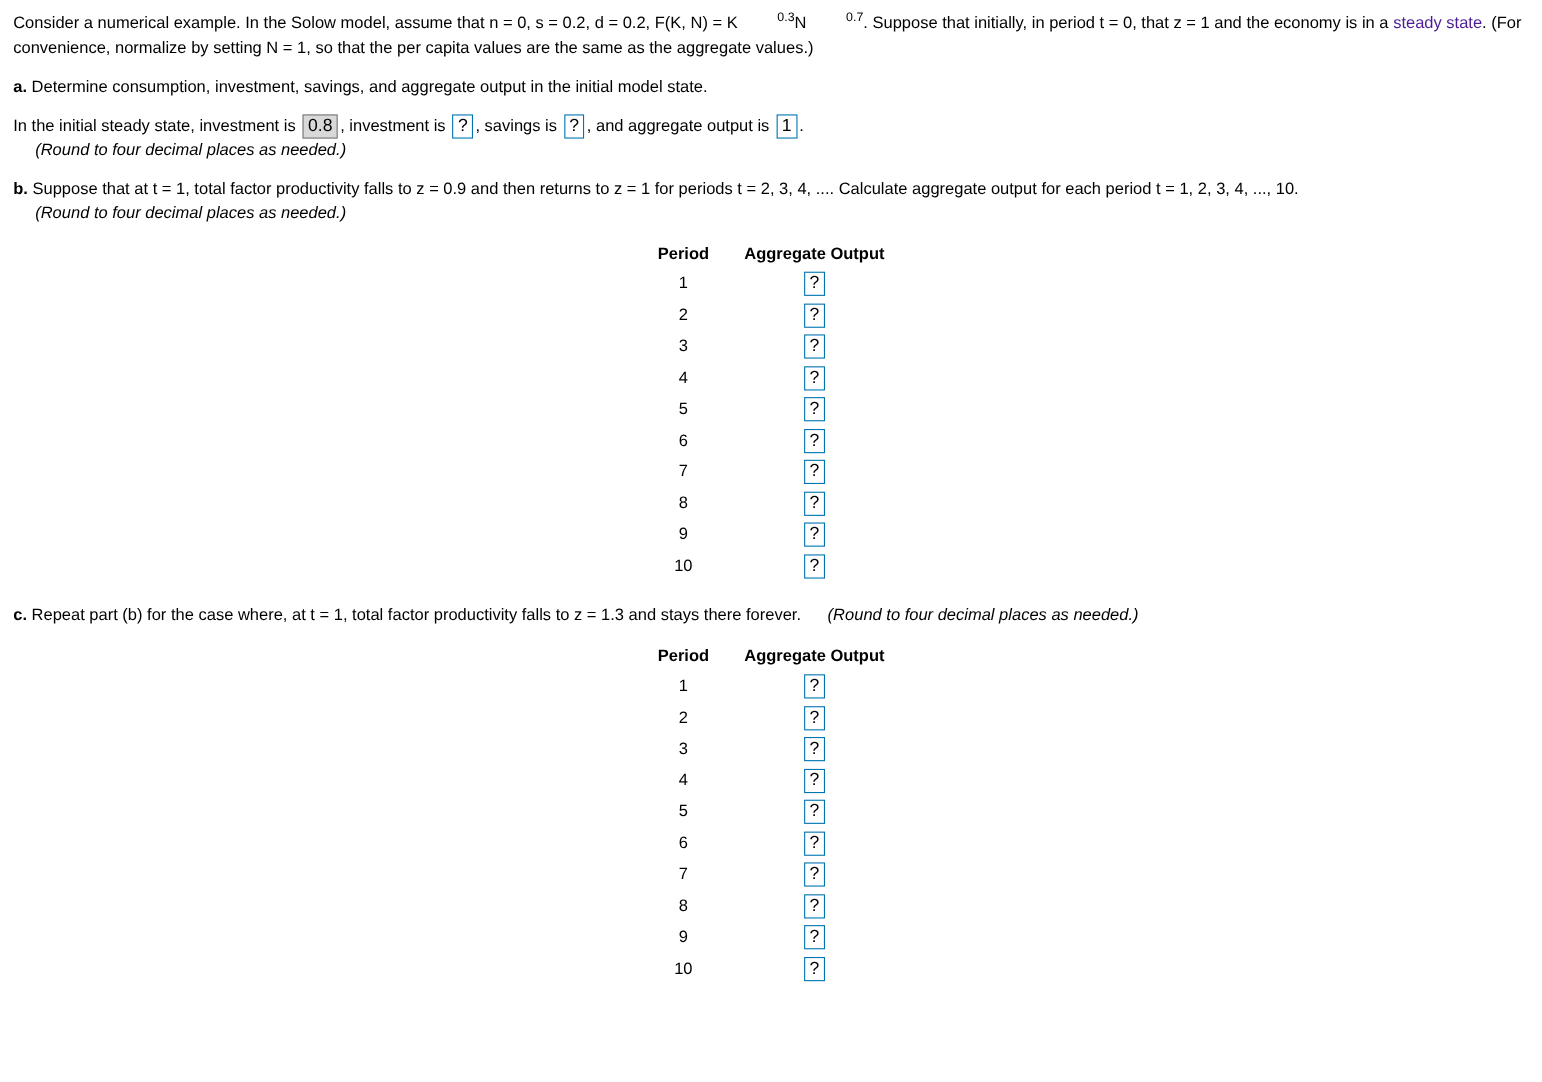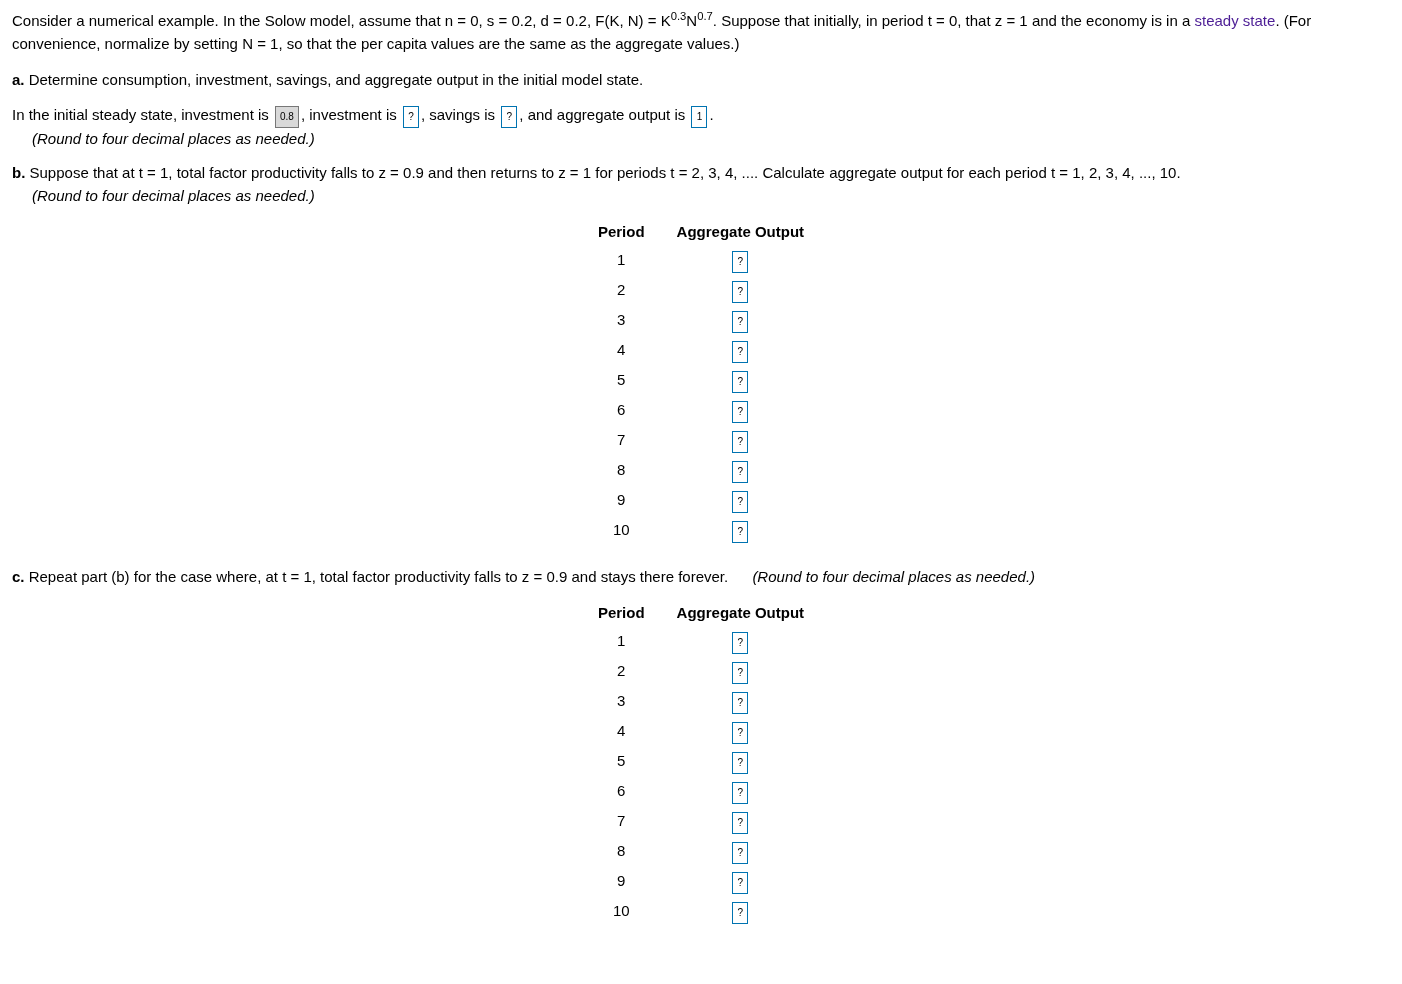--- a/index.html
+++ b/index.html
@@ -26,32 +26,33 @@
     .italic-note {
       font-style: italic;
       margin-left: 20px;
     }
     .answer-box {
       display: inline-block;
       border: 1px solid #0073b1;
       padding: 1px 4px;
       min-width: 16px;
       text-align: center;
-      font-size: 10px;
+      font-size: 16px;
       line-height: 18px;
       vertical-align: baseline;
       margin: 0 2px;
       box-sizing: border-box;
     }
     .answer-box.selected {
       background: #d9d9d9;
       border: 1px solid #777;
     }
     sup {
       font-size: 0.75em;
+      margin-left: 36px;
     }
     .output-table {
       margin: 6px auto 20px auto;
       border-collapse: collapse;
     }
     .output-table th {
       font-weight: bold;
       padding: 2px 16px;
       text-align: right;
     }
@@ -132,21 +133,21 @@
         <td><span class="answer-box">?</span></td>
       </tr>
       <tr>
         <td>10</td>
         <td><span class="answer-box">?</span></td>
       </tr>
     </tbody>
 </table>
 
 <div class="para">
-  <span class="part-label">c.</span><span> Repeat part (b) for the case where, at t = 1, total factor productivity falls to z = 0.9 and stays there forever. </span><span class="italic-note">(Round to four decimal places as needed.)</span>
+  <span class="part-label">c.</span><span> Repeat part (b) for the case where, at t = 1, total factor productivity falls to z = 1.3 and stays there forever. </span><span class="italic-note">(Round to four decimal places as needed.)</span>
 </div>
 
 <table class="output-table">
   <thead>
     <tr>
       <th>Period</th>
       <th>Aggregate Output</th>
     </tr>
   </thead>
   <tbody id="table-c-body">

